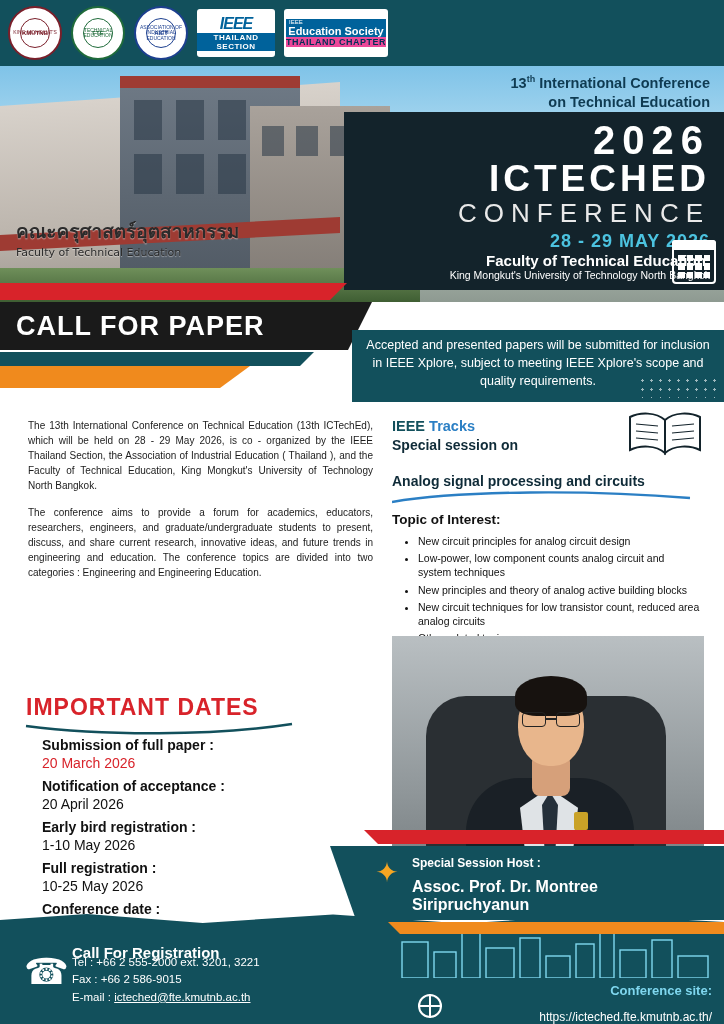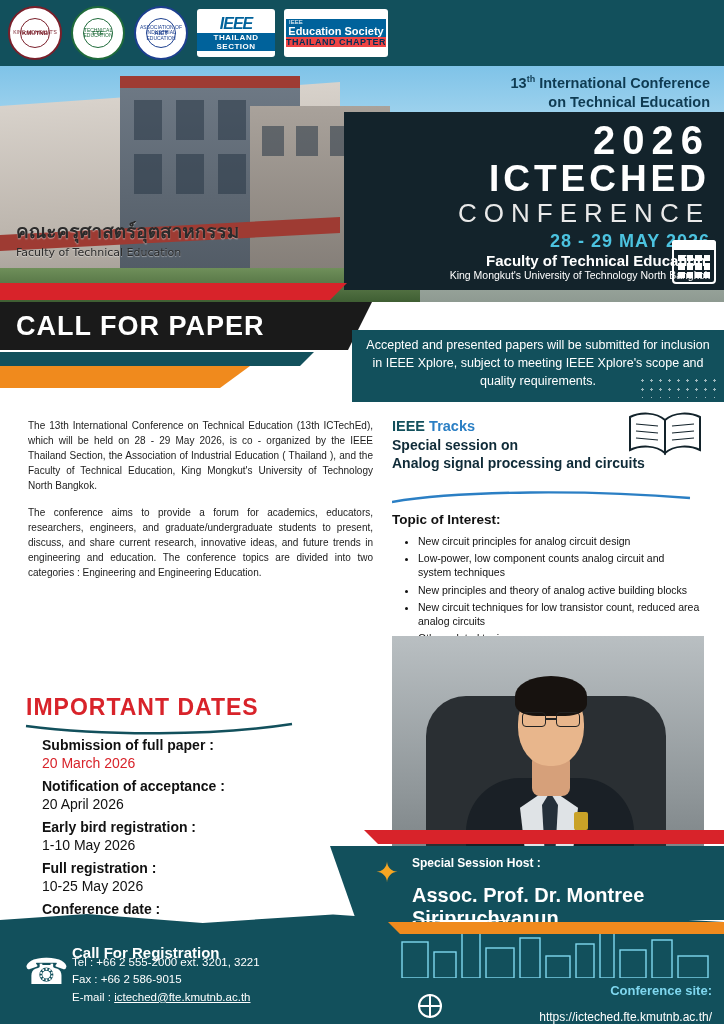--- a/index.html
+++ b/index.html
@@ -46,21 +46,21 @@
     flex-direction: column; justify-content: center;
   }
   .ieee-top { color:#00629b; font-weight:bold; font-size:16px; letter-spacing:-1px; font-style: italic; }
   .ieee-bot { background:#00629b; color:#fff; font-size:8px; width:100%; text-align:center; font-weight:bold; letter-spacing:0.5px;}
   .logo-edu {
     width: 104px; height: 48px; border-radius: 3px;
     flex-direction: column; justify-content: center; padding:2px;
   }
   .edu-1 { background:#00629b; color:#fff; font-size:6px; width:100%; text-align:left; padding-left:3px;}
   .edu-2 { background:#00629b; color:#fff; font-size:11px; font-weight:bold; width:100%; text-align:center;}
-  .edu-3 { background:#ef4444; color:#003057; font-size:9px; font-weight:bold; width:100%; text-align:right; letter-spacing:0.5px;}
+  .edu-3 { background:#ec4899; color:#003057; font-size:9px; font-weight:bold; width:100%; text-align:right; letter-spacing:0.5px;}
 
   
   .hdr-title {
     position:absolute; top: 68px; right: 0; width: 370px;
     color: #0f3b52; text-align: right; padding: 6px 14px 0 0;
     font-size: 14.5px; font-weight: bold; line-height: 1.3;
     z-index: 6;
   }
   .hdr-title sup { font-size: 9px; }
 
@@ -174,21 +174,21 @@
   .body-left p + p { margin-top: 12px; }
 
   
   .tracks{
     position:absolute; top:418px; left:392px; width:310px; color:#0f2b38;
   }
   .tr-1 { font-size:14.5px; font-weight:bold; }
   .tr-1 .teal { color:#12505c; }
   .tr-1 .blue { color:#2b7fc4; }
   .tr-2 { font-size:14px; font-weight:bold; margin-top:3px;}
-  .tr-3 { font-size:14px; font-weight:bold; margin-top:2px;}
+  .tr-3 { font-size:14px; font-weight:bold; margin-top:20px;}
   .book-icon{
     position:absolute; right:-6px; top:-12px; width:86px; height:54px;
   }
   .swoosh{ position:absolute; left:0; top:72px; width:300px; height:16px; }
   .toi-title{ position:absolute; top:94px; left:0; font-size:13.5px; font-weight:bold; color:#111;}
   .toi-list{ position:absolute; top:116px; left:16px; width:292px; font-size:10.5px; line-height:1.35; color:#111;}
   .toi-list li{ margin-bottom:3px; list-style: disc; margin-left:10px;}
 
   
   .imp-title{
@@ -226,21 +226,21 @@
 
   
   .host-bar{
     position:absolute; top:846px; left:356px; width:368px; height:74px; background:#12505c; z-index:9;
     color:#fff; padding:10px 10px 0 56px;
   }
   .host-bar:before{
     content:""; position:absolute; left:-26px; top:0; border-top:74px solid #12505c; border-left:26px solid transparent;
   }
   .host-label{ font-size:12px; font-weight:bold; }
-  .host-name{ font-size:20px; font-weight:bold; margin-top:14px; }
+  .host-name{ font-size:16px; font-weight:bold; margin-top:8px; }
   .star{
     position:absolute; left:16px; top:12px; width:30px; height:30px; color:#f6a623; font-size:28px; line-height:30px; text-align:center;
   }
   .red-bar-host{
     position:absolute; top:830px; left:378px; width:346px; height:14px; background:#d8232a; z-index:9;
   }
   .red-bar-host:before{
     content:""; position:absolute; left:-14px; top:0; border-top:14px solid #d8232a; border-left:14px solid transparent;
   }
   .orange-bar-host{

